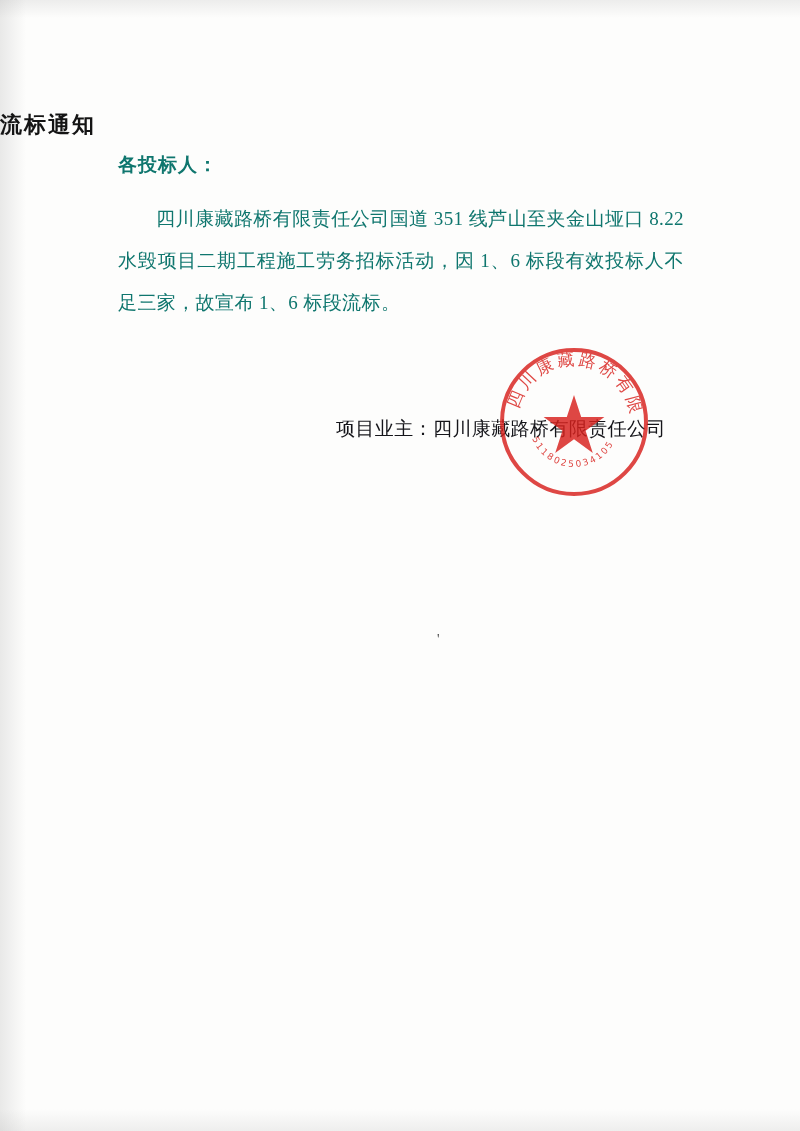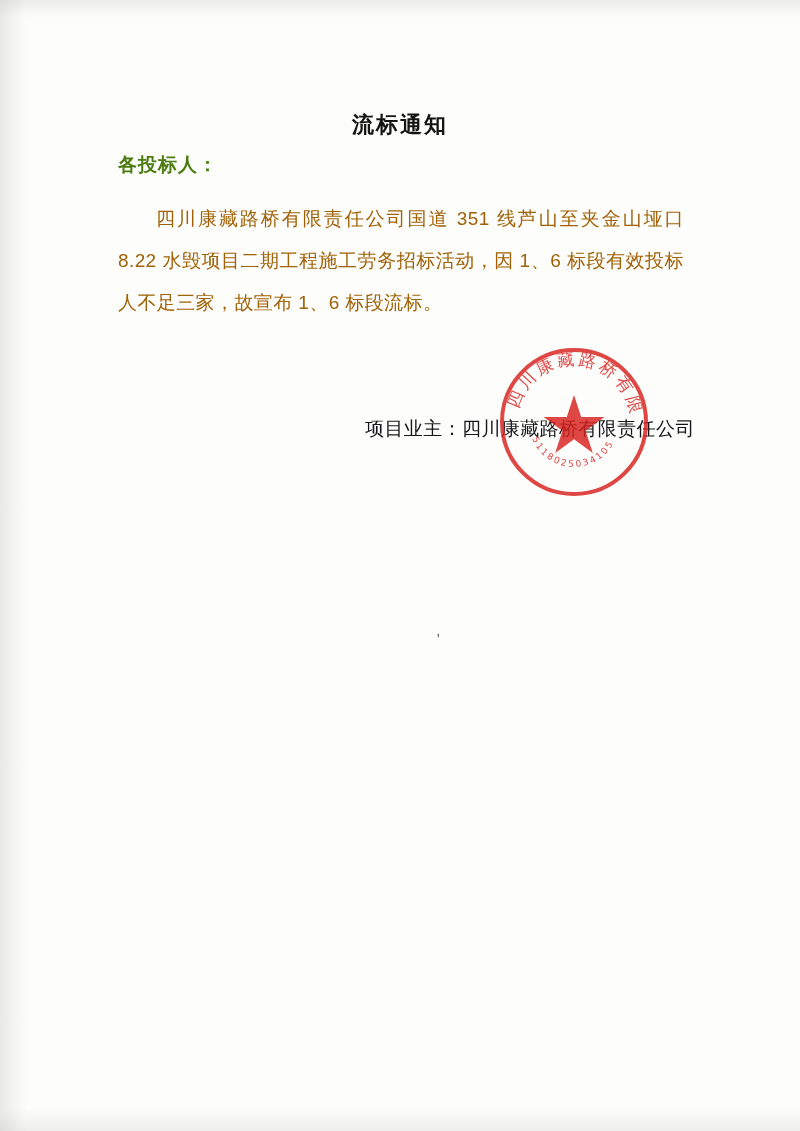--- a/index.html
+++ b/index.html
@@ -37,62 +37,60 @@
     bottom: 0; left: 0;
     width: 100%; height: 22px;
     background: linear-gradient(to top, rgba(170,170,170,0.18), rgba(255,255,255,0));
     pointer-events: none;
   }
   .doc-title {
     position: absolute;
     top: 110px;
     left: 0;
     width: 100%;
-    text-align: center;
     font-size: 22px;
     font-weight: bold;
     letter-spacing: 2px;
     color: #141414;
     font-family: "DejaVu Serif", "Liberation Serif", serif;
   }
   .salutation {
     position: absolute;
     top: 152px;
     left: 118px;
     font-size: 19px;
     font-weight: bold;
     letter-spacing: 1px;
-    color: #4d7c0f;
+    color: #0f766e;
     font-family: "DejaVu Serif", "Liberation Serif", serif;
   }
   .body-block {
     position: absolute;
     top: 198px;
     left: 118px;
     width: 566px;
     font-size: 19px;
     line-height: 42px;
-    color: #a16207;
+    color: #0f766e;
     text-align: justify;
     text-justify: inter-ideograph;
     text-indent: 38px;
-    font-family: Liberation Sans, sans-serif;
+    font-family: Liberation Serif, serif;
     letter-spacing: 0.4px;
   }
   .signature-block {
     position: absolute;
     top: 408px;
     left: 336px;
     width: 360px;
     font-size: 19px;
     line-height: 40px;
     color: #15151a;
     font-family: "DejaVu Serif", "Liberation Serif", serif;
     letter-spacing: 0.4px;
-    margin-left: 29px;
   }
   .sign-date {
     padding-left: 160px;
   }
   
   .seal {
     position: absolute;
     left: 497px;
     top: 345px;
     width: 154px;

